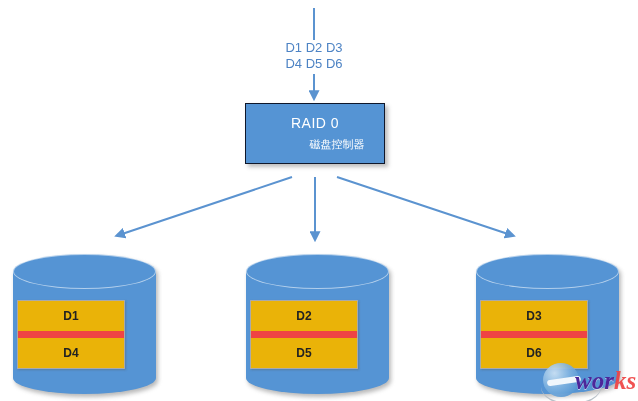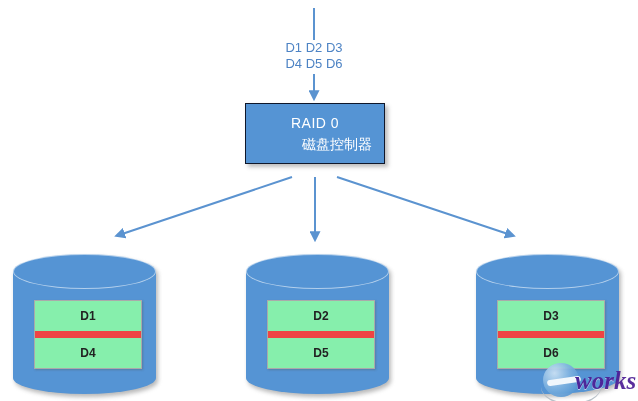--- a/index.html
+++ b/index.html
@@ -19,39 +19,39 @@
 
   
   .controller{
     position:absolute;left:245px;top:103px;width:140px;height:61px;
     box-sizing:border-box;background:#5594d4;border:1px solid #0f172a;
     box-shadow:3px 3px 4px rgba(110,110,110,.45);
     display:flex;flex-direction:column;align-items:center;justify-content:center;
     color:#ffffff;
   }
   .controller .l1{font-size:14px;line-height:20px;letter-spacing:.5px;}
-  .controller .l2{font-size:14px;line-height:22px;margin-left:44px;}
+  .controller .l2{font-size:11px;line-height:22px;margin-left:44px;}
 
   
   .cylinder{
     position:absolute;top:254px;width:143px;height:140px;
     filter:drop-shadow(2px 3px 2px rgba(100,100,100,.45));
   }
   .cyl-body{
     position:absolute;left:0;top:17px;width:143px;height:123px;
     background:#5594d4;
     border-radius:0 0 50% 50% / 0 0 16px 16px;
   }
   .cyl-top{
     position:absolute;left:0;top:0;width:141px;height:33px;
     background:#5594d4;border:1px solid rgba(255,255,255,.55);border-radius:50%;
   }
   .blocks{
-    position:absolute;left:21px;top:46px;width:106px;
-    background:#86efac;border:1px solid #aaaaaa;
+    position:absolute;left:4px;top:46px;width:106px;
+    background:#eab308;border:1px solid #aaaaaa;
     box-shadow:1px 1px 2px rgba(80,80,80,.35);
   }
   .block{
     height:30px;line-height:30px;text-align:center;
     font-size:12px;font-weight:600;color:#222222;
   }
   .block + .block{border-top:7px solid #ef4444;}
 
   
   .watermark{
@@ -68,21 +68,21 @@
   .wm-swoosh{
     position:absolute;left:0px;top:8px;width:60px;height:34px;
     border:0;border-bottom:2px solid #b3bcc4;border-radius:50%;
   }
   .wm-text{
     position:absolute;left:34px;top:6px;
     font-family:"Liberation Serif",serif;font-style:italic;font-weight:bold;
     font-size:25px;line-height:28px;white-space:nowrap;
   }
   .wm-mid{color:#4c1d95;text-shadow:0 1px 0 rgba(255,255,255,.6);}
-  .wm-tail{color:#4c1d95;}
+  .wm-tail{color:#ef4444;}
 </style>
 </head>
 <body>
 
 <div id="stage">
 
   <svg id="arrows" viewBox="0 0 638 401" xmlns="http://www.w3.org/2000/svg">
     <defs>
       <marker id="ah" viewBox="0 0 10 10" refX="2.5" refY="5" markerWidth="5.5" markerHeight="5.5" orient="auto">
         <path d="M0,0 L10,5 L0,10 z" fill="#5b93d0"></path>

